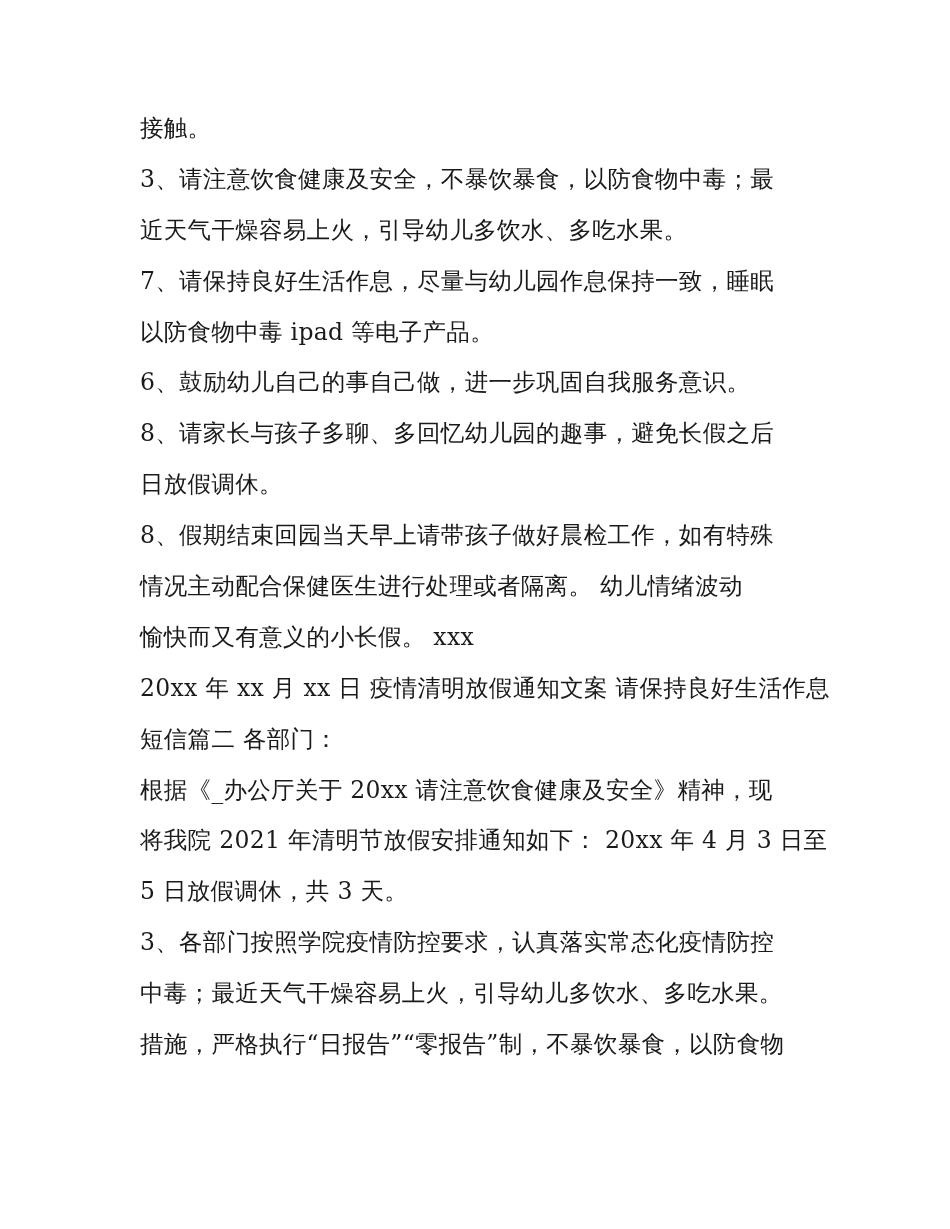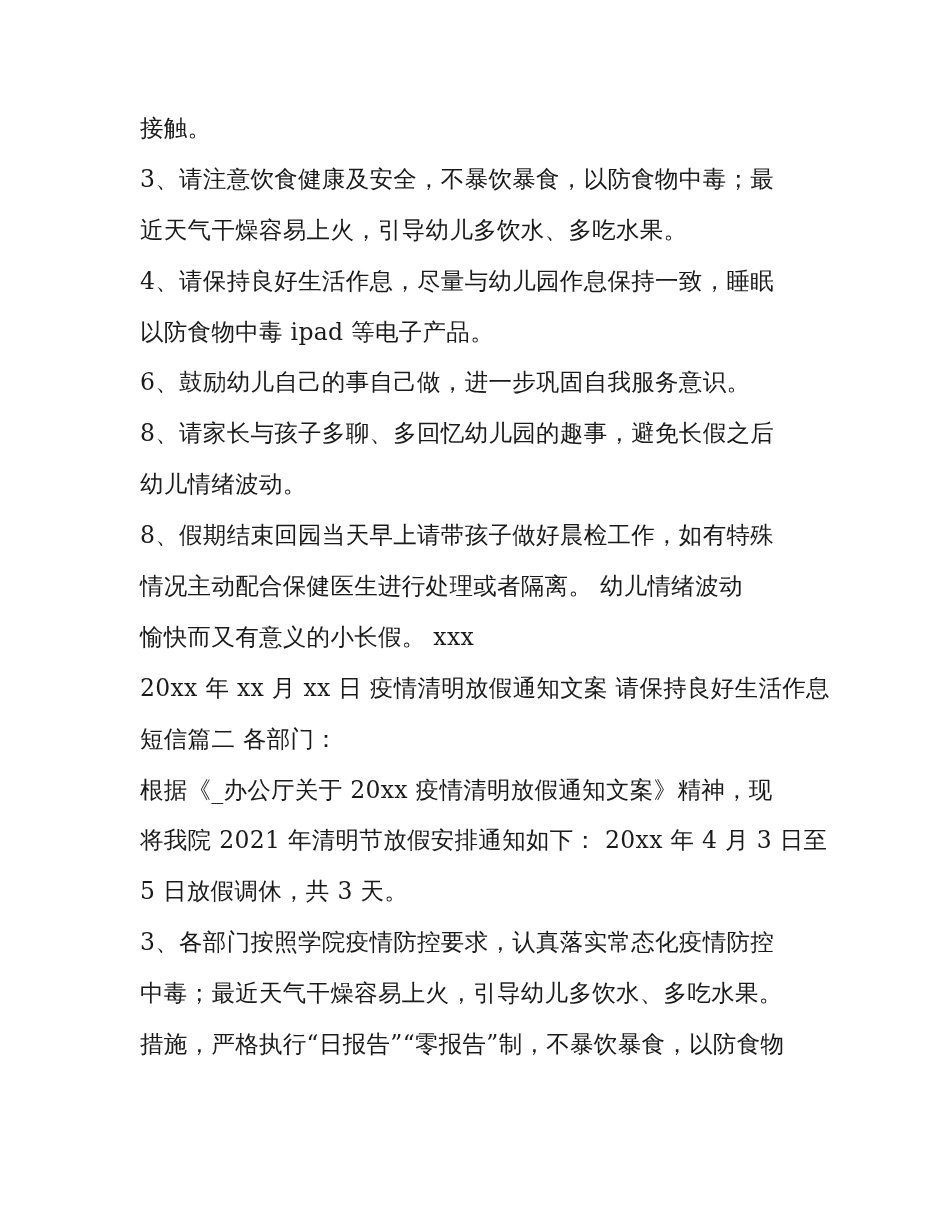--- a/index.html
+++ b/index.html
@@ -39,30 +39,30 @@
   }
 </style>
 </head>
 <body>
 
 <div class="page">
   <div class="content">
     <span class="line">接触。</span>
     <span class="line">3、请注意饮食健康及安全，不暴饮暴食，以防食物中毒；最</span>
     <span class="line">近天气干燥容易上火，引导幼儿多饮水、多吃水果。</span>
-    <span class="line">4、请保持良好生活作息，尽量与幼儿园作息保持一致，睡眠</span>
+    <span class="line">7、请保持良好生活作息，尽量与幼儿园作息保持一致，睡眠</span>
     <span class="line">以防食物中毒 ipad 等电子产品。</span>
     <span class="line">6、鼓励幼儿自己的事自己做，进一步巩固自我服务意识。</span>
     <span class="line">8、请家长与孩子多聊、多回忆幼儿园的趣事，避免长假之后</span>
-    <span class="line">幼儿情绪波动。</span>
+    <span class="line">日放假调休。</span>
     <span class="line">8、假期结束回园当天早上请带孩子做好晨检工作，如有特殊</span>
     <span class="line">情况主动配合保健医生进行处理或者隔离。 幼儿情绪波动</span>
     <span class="line">愉快而又有意义的小长假。 xxx</span>
     <span class="line">20xx 年 xx 月 xx 日 疫情清明放假通知文案 请保持良好生活作息</span>
     <span class="line">短信篇二 各部门：</span>
-    <span class="line">根据《_办公厅关于 20xx 疫情清明放假通知文案》精神，现</span>
+    <span class="line">根据《_办公厅关于 20xx 请注意饮食健康及安全》精神，现</span>
     <span class="line">将我院 2021 年清明节放假安排通知如下： 20xx 年 4 月 3 日至</span>
     <span class="line">5 日放假调休，共 3 天。</span>
     <span class="line">3、各部门按照学院疫情防控要求，认真落实常态化疫情防控</span>
     <span class="line">中毒；最近天气干燥容易上火，引导幼儿多饮水、多吃水果。</span>
     <span class="line">措施，严格执行“日报告”“零报告”制，不暴饮暴食，以防食物</span>
   </div>
 </div>
 
 </body></html>

